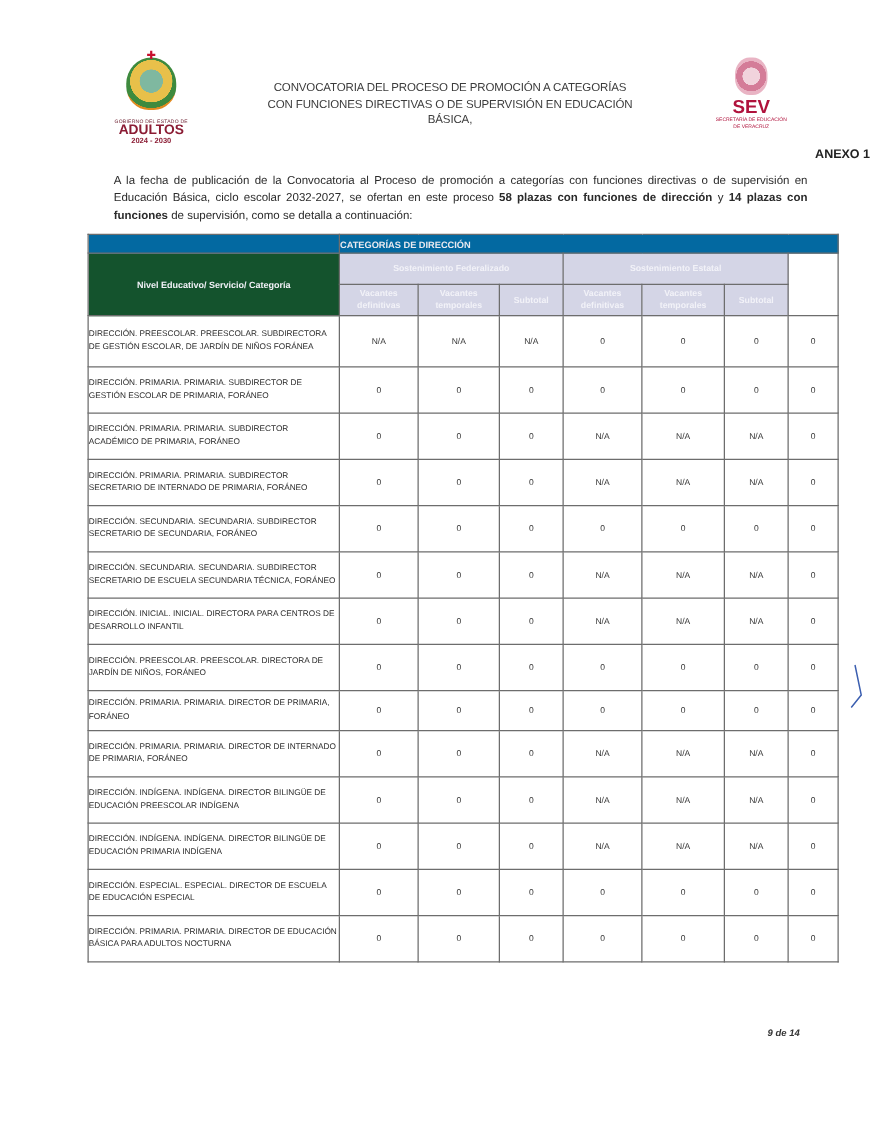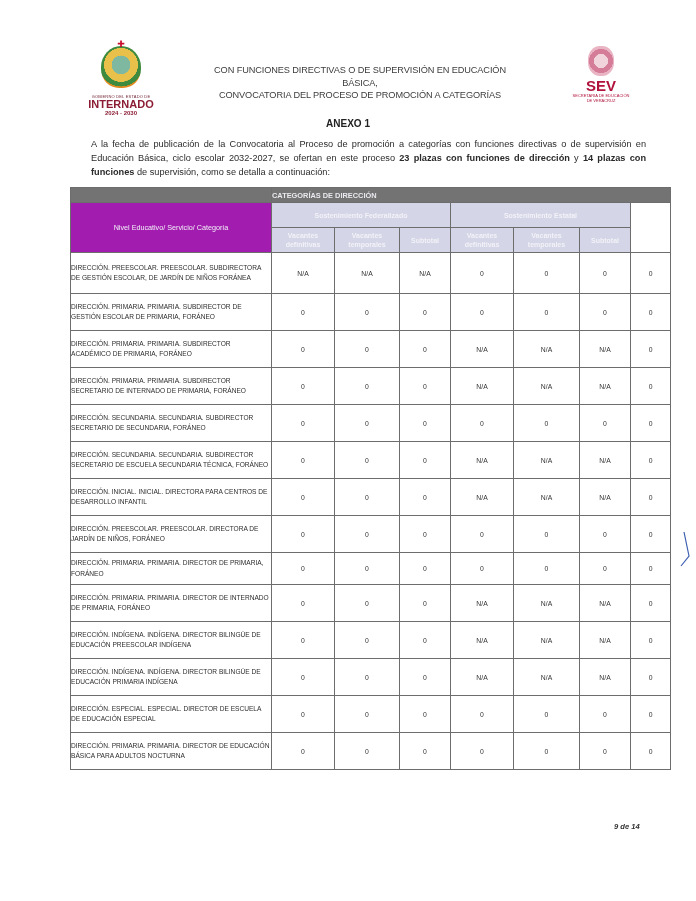--- a/index.html
+++ b/index.html
@@ -14,65 +14,65 @@
   .logo-left .ver { font-size:11px; font-weight:bold; color:#8b1c34; line-height:11px; }
   .logo-left .yrs { font-size:6px; font-weight:bold; color:#8b1c34; }
 
   .logo-right { position:absolute; left:566px; top:46px; width:70px; text-align:center; }
   .seal { width:26px; height:30px; margin:0 auto; border-radius:45%; background:radial-gradient(circle, #f1d3dc 0 35%, #d47c98 36% 60%, #e9b4c4 61%); }
   .sev { font-size:15px; font-weight:bold; color:#b0123c; line-height:15px; margin-top:2px; }
   .sevsub { font-size:4px; color:#b0123c; line-height:5px; }
 
   .head-title { position:absolute; left:200px; top:64px; width:320px; text-align:center;
                 font-family:"Liberation Sans Narrow","Liberation Sans", sans-serif; font-size:9.2px; line-height:12.5px; color:#3c3c3c; letter-spacing:-.1px; }
-  .annex { position:absolute; left:0; width:696px; top:118px; text-align:center; font-weight:bold; font-size:10px; color:#222; }
+  .annex { position:absolute; left:0; width:696px; top:118px; text-align:right; font-weight:bold; font-size:10px; color:#222; }
   .intro { position:absolute; left:91px; top:137px; width:555px; font-size:9.2px; line-height:14px; color:#2b2b2b; text-align:justify; }
   .intro b { font-weight:bold; }
 
   table.t { position:absolute; left:70px; top:187px; width:600px; border-collapse:collapse; table-layout:fixed; font-size:6.6px; }
   table.t td, table.t th { border:1px solid #6d6d6d; padding:0; }
-  .hdr-grey { background:#737373; color:#e9e9ef; }
+  .hdr-grey { background:#0369a1; color:#e9e9ef; }
   .hdr-lilac { background:#d4d5e6; color:#f2f2f8; font-weight:bold; }
-  .hdr-lilac2 { background:#a21caf; color:#f2f2f8; font-weight:normal; }
+  .hdr-lilac2 { background:#14532d; color:#f2f2f8; font-weight:bold; }
   th { font-weight:bold; text-align:center; vertical-align:middle; font-size:7px; line-height:9px; }
   th.cat { text-align:left; padding-left:6px; height:14px; font-size:7.4px; }
   th.nivel { font-size:7.2px; }
   td.name { text-align:left; padding:4px 4px 4px 4px; line-height:10.5px; font-size:6.6px; color:#2c2c2c; }
   td.val { text-align:center; font-size:6.8px; color:#333; }
   .bar-artifact { position:absolute; left:680px; top:530px; width:12px; height:42px; }
   .pageno { position:absolute; left:614px; top:822px; font-size:7.6px; font-weight:bold; color:#333;font-style:italic; }
 </style>
 </head>
 <body>
 
 <div class="logo-left">
   <div class="shield">
     <div class="outer"></div>
     <div class="cross">✚</div>
   </div>
   <div class="small">GOBIERNO DEL ESTADO DE</div>
-  <div class="ver">INTERNADO</div>
+  <div class="ver">ADULTOS</div>
   <div class="yrs">2024 - 2030</div>
 </div>
 
 <div class="head-title">
+  <div>CONVOCATORIA DEL PROCESO DE PROMOCIÓN A CATEGORÍAS</div>
   <div>CON FUNCIONES DIRECTIVAS O DE SUPERVISIÓN EN EDUCACIÓN BÁSICA,</div>
-  <div>CONVOCATORIA DEL PROCESO DE PROMOCIÓN A CATEGORÍAS</div>
 </div>
 
 <div class="logo-right">
   <div class="seal"></div>
   <div class="sev">SEV</div>
   <div class="sevsub">SECRETARÍA DE EDUCACIÓN</div>
   <div class="sevsub">DE VERACRUZ</div>
 </div>
 
 <div class="annex">ANEXO 1</div>
 
-<div class="intro"><span>A la fecha de publicación de la Convocatoria al Proceso de promoción a categorías con funciones directivas o de supervisión en Educación Básica, ciclo escolar 2032-2027, se ofertan en este proceso </span><b>23 plazas con funciones de dirección</b><span> y </span><b>14 plazas con funciones</b><span> de supervisión, como se detalla a continuación:</span></div>
+<div class="intro"><span>A la fecha de publicación de la Convocatoria al Proceso de promoción a categorías con funciones directivas o de supervisión en Educación Básica, ciclo escolar 2032-2027, se ofertan en este proceso </span><b>58 plazas con funciones de dirección</b><span> y </span><b>14 plazas con funciones</b><span> de supervisión, como se detalla a continuación:</span></div>
 
 <table class="t">
   <colgroup>
     <col style="width:201px">
       <col style="width:63px">
       <col style="width:65px">
       <col style="width:51px">
     <col style="width:63px">
       <col style="width:66px">
       <col style="width:51px">

